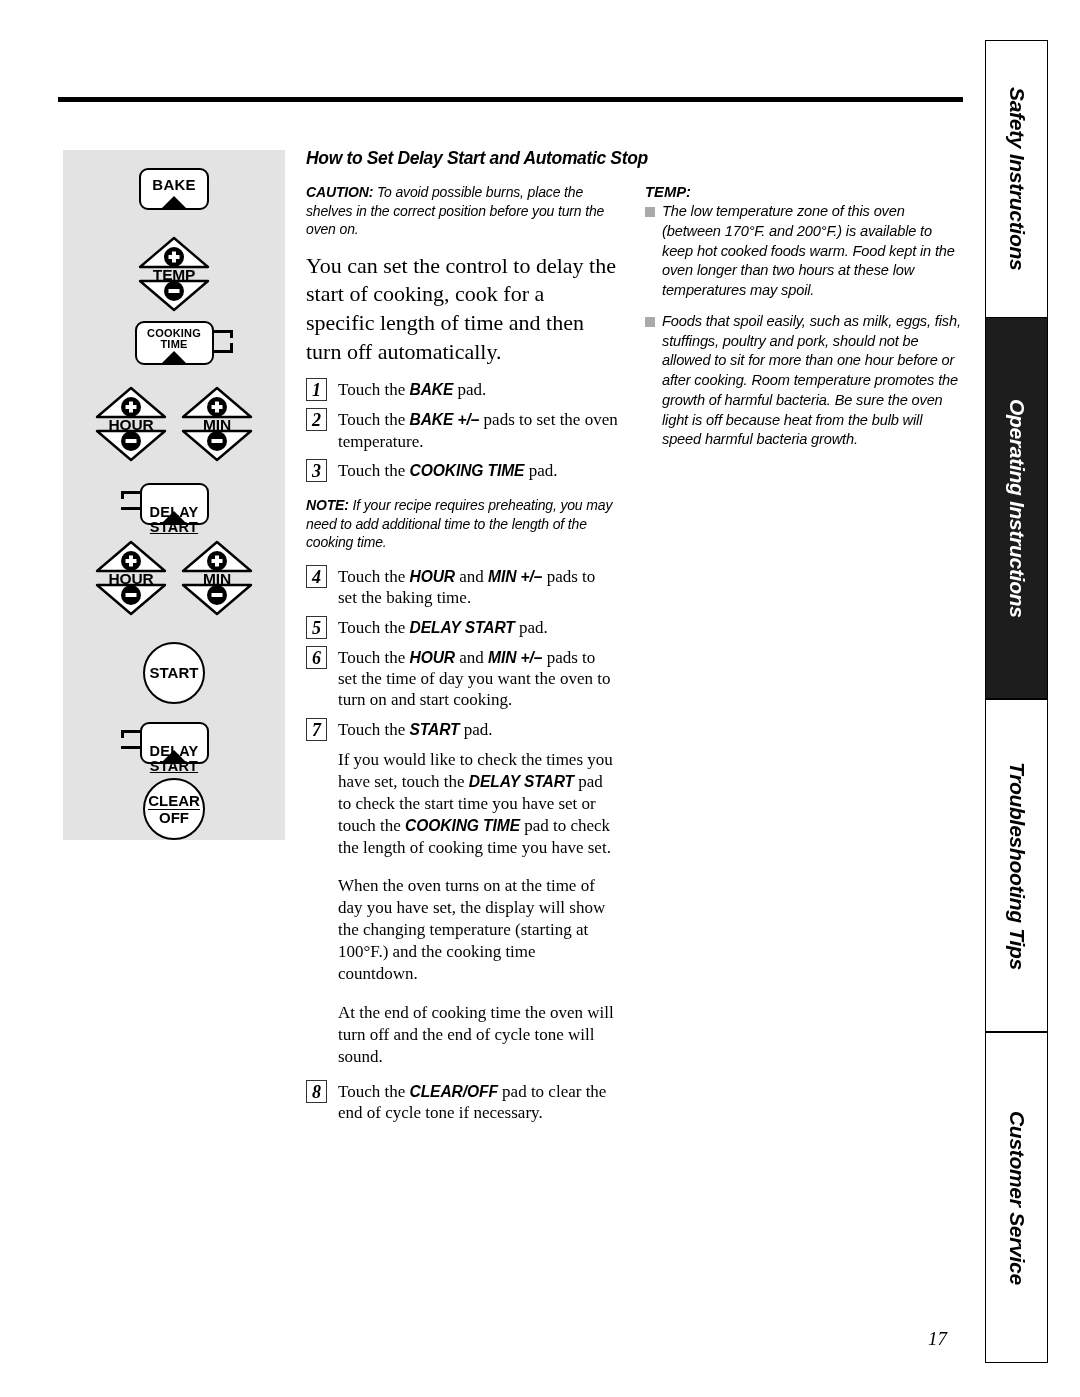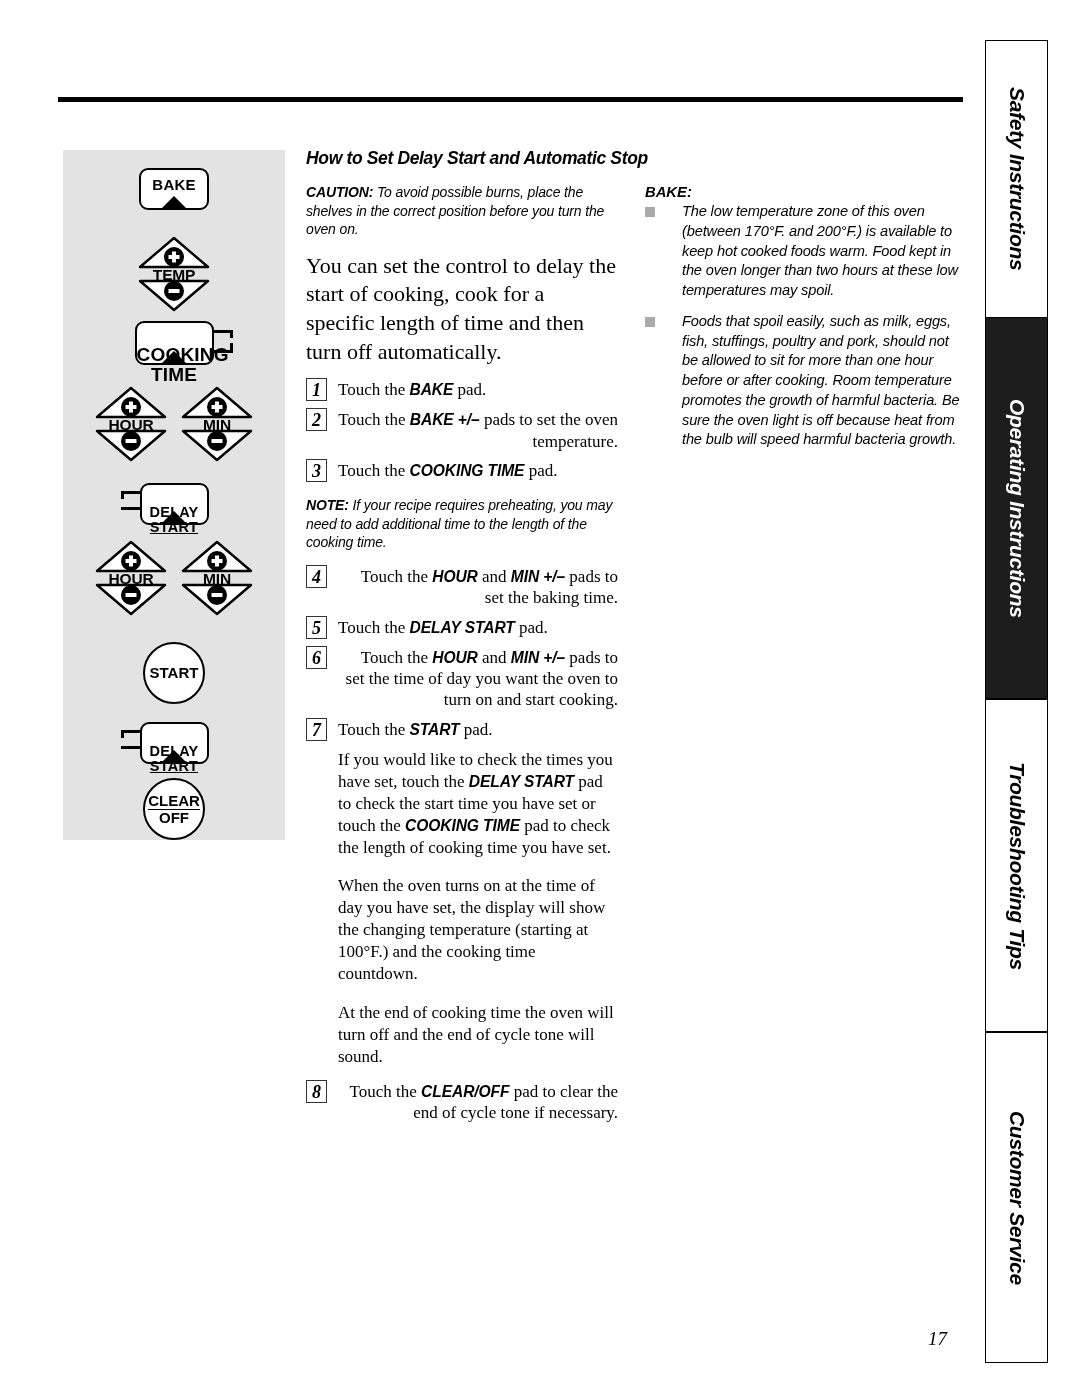--- a/index.html
+++ b/index.html
@@ -74,22 +74,22 @@
   }
   .pad-bake {
     width: 70px;
     height: 42px;
     padding-top: 7px;
     font-size: 15px;
   }
   .pad-cook {
     width: 79px;
     height: 44px;
-    padding-top: 22px;
-    font-size: 19px;
+    padding-top: 5px;
+    font-size: 11px;
   }
   .pad-delay {
     width: 69px;
     height: 42px;
     padding-top: 20px;
     font-size: 14.5px;
   }
   .pad-delay .uline { text-decoration: underline; text-underline-offset: 1px; }
 
   
@@ -199,21 +199,20 @@
     font-weight: bold;
     text-align: center;
     line-height: 22px;
     margin-right: 11px;
     box-sizing: border-box;
   }
   .step-text {
     font-size: 17px;
     line-height: 1.26;
     padding-top: 1px;
-    text-align: right;
   }
   .pk {
     font-family: "Liberation Sans", sans-serif;
     font-weight: bold;
     font-style: italic;
     font-size: 15.6px;
     letter-spacing: -0.1px;
   }
   .para-indent {
     margin-left: 32px;
@@ -233,21 +232,20 @@
   }
   .notes-title {
     font-weight: bold;
     font-size: 14.8px;
     margin-bottom: 2px;
   }
   .note-item {
     display: flex;
     align-items: flex-start;
     margin-bottom: 11px;
-    gap: 20px;
   }
   .note-bullet {
     flex: 0 0 auto;
     width: 10px;
     height: 10px;
     background: #aaaaaa;
     margin: 5px 7px 0 0;
   }
   .note-text {
     font-size: 14.6px;
@@ -528,21 +526,21 @@
   <p class="para-indent">At the end of cooking time the oven will turn off and the end of cycle tone will sound.</p>
 
   <div class="step">
     <div class="step-num">8</div>
     <div class="step-text"><span>Touch the </span><span class="pk">CLEAR/OFF</span><span> pad to clear the end of cycle tone if necessary.</span></div>
   </div>
 
 </div>
 
 <div class="col-notes">
-  <div class="notes-title">BAKE:</div>
+  <div class="notes-title">TEMP:</div>
 
   <div class="note-item">
     <div class="note-bullet"></div>
     <div class="note-text">The low temperature zone of this oven (between 170°F. and 200°F.) is available to keep hot cooked foods warm. Food kept in the oven longer than two hours at these low temperatures may spoil.</div>
   </div>
 
   <div class="note-item">
     <div class="note-bullet"></div>
     <div class="note-text">Foods that spoil easily, such as milk, eggs, fish, stuffings, poultry and pork, should not be allowed to sit for more than one hour before or after cooking. Room temperature promotes the growth of harmful bacteria. Be sure the oven light is off because heat from the bulb will speed harmful bacteria growth.</div>
   </div>

